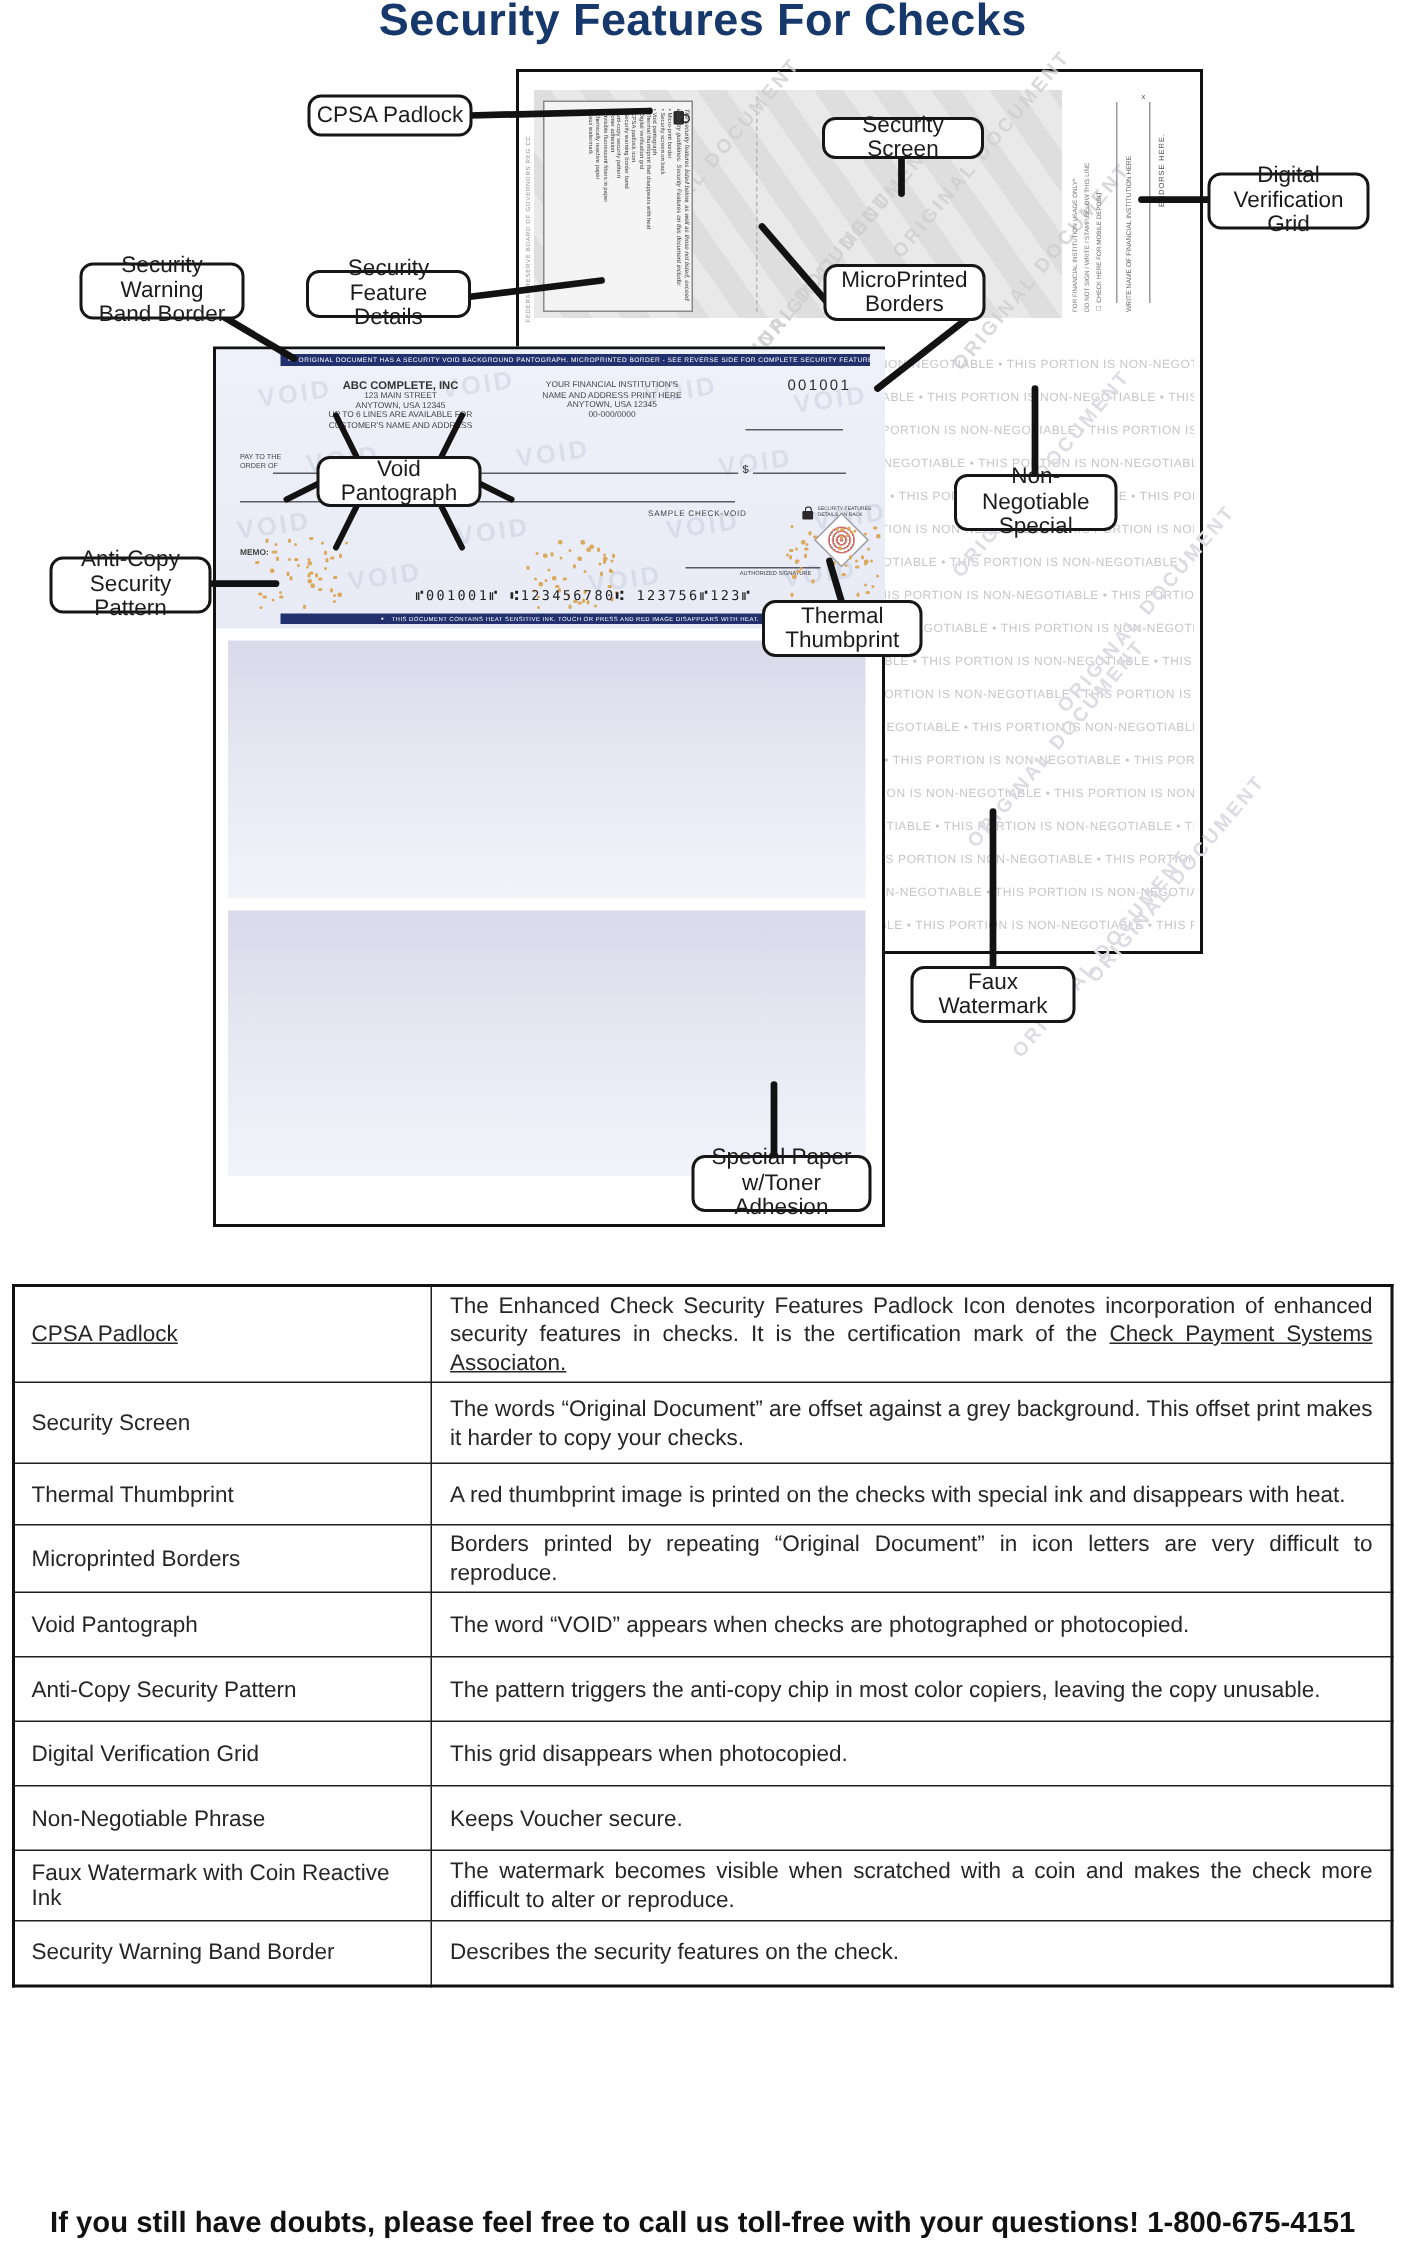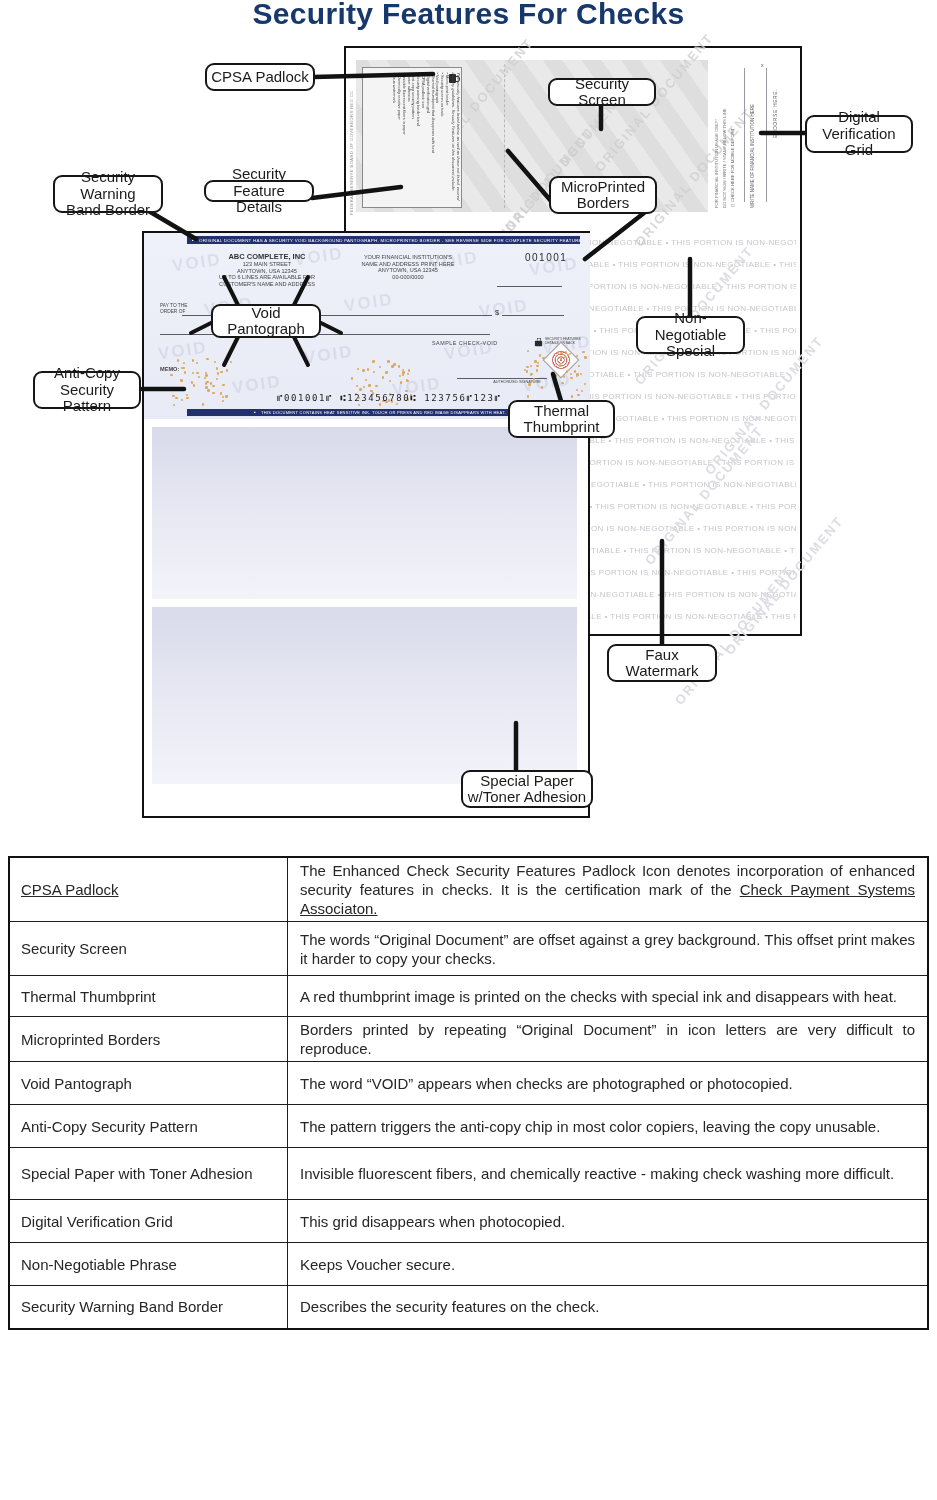--- a/index.html
+++ b/index.html
@@ -377,34 +377,34 @@
       <line x1="319" y1="322" x2="341" y2="333"></line>
     </g>
   </svg>
 
   <div class="abs co" style="left:205px;top:63px;width:110px;height:28px;">CPSA Padlock</div>
   <div class="abs co" style="left:548px;top:78px;width:108px;height:28px;">Security Screen</div>
   <div class="abs co" style="left:805px;top:115px;width:108px;height:38px;">Digital
 Verification Grid</div>
   <div class="abs co" style="left:53px;top:175px;width:110px;height:38px;">Security Warning
 Band Border</div>
-  <div class="abs co" style="left:204px;top:180px;width:110px;height:22px;">Security Feature
+  <div class="abs co" style="left:204px;top:180px;width:110px;height:32px;">Security Feature
 Details</div>
   <div class="abs co" style="left:549px;top:176px;width:108px;height:38px;">MicroPrinted
 Borders</div>
   <div class="abs co" style="left:211px;top:304px;width:110px;height:34px;">Void Pantograph</div>
   <div class="abs co" style="left:636px;top:316px;width:109px;height:38px;">Non-Negotiable
 Special</div>
   <div class="abs co" style="left:33px;top:371px;width:108px;height:38px;">Anti-Copy
 Security Pattern</div>
   <div class="abs co" style="left:508px;top:400px;width:107px;height:38px;">Thermal
 Thumbprint</div>
   <div class="abs co" style="left:607px;top:644px;width:110px;height:38px;">Faux
 Watermark</div>
-  <div class="abs co" style="left:461px;top:770px;width:132px;height:38px;">Special Paper
+  <div class="abs co" style="left:461px;top:770px;width:120px;height:38px;">Special Paper
 w/Toner Adhesion</div>
 
   <table class="abs ftable">
     <tbody>
     <tr style="height:47px;">
       <td class="fcell"><span class="u">CPSA Padlock</span></td>
       <td class="bcell"><span>The Enhanced Check Security Features Padlock Icon denotes incorporation of enhanced security features in checks. It is the certification mark of the </span><span class="u">Check Payment Systems Associaton.</span></td>
     </tr>
     <tr style="height:54px;">
           <td class="fcell">Security Screen</td>
@@ -419,32 +419,33 @@
           <td class="bcell">Borders printed by repeating “Original Document” in icon letters are very difficult to reproduce.</td>
         </tr>
     <tr style="height:43px;">
           <td class="fcell">Void Pantograph</td>
           <td class="bcell">The word “VOID” appears when checks are photographed or photocopied.</td>
         </tr>
     <tr style="height:43px;">
           <td class="fcell">Anti-Copy Security Pattern</td>
           <td class="bcell">The pattern triggers the anti-copy chip in most color copiers, leaving the copy unusable.</td>
         </tr>
-    <tr style="height:52px;">
-          <td class="fcell">Special Paper with Toner Adhesion</td>
-          <td class="bcell">Invisible fluorescent fibers, and chemically reactive - making check washing more difficult.</td>
-        </tr>
     <tr style="height:43px;">
           <td class="fcell">Digital Verification Grid</td>
           <td class="bcell">This grid disappears when photocopied.</td>
         </tr>
     <tr style="height:43px;">
           <td class="fcell">Non-Negotiable Phrase</td>
           <td class="bcell">Keeps Voucher secure.</td>
         </tr>
+    <tr style="height:47px;">
+          <td class="fcell">Faux Watermark with Coin Reactive Ink</td>
+          <td class="bcell">The watermark becomes visible when scratched with a coin and makes the check more difficult to alter or reproduce.</td>
+        </tr>
     <tr style="height:43px;">
           <td class="fcell">Security Warning Band Border</td>
           <td class="bcell">Describes the security features on the check.</td>
         </tr>
   </tbody>
     </table>
 
+  <div class="abs footer">If you still have doubts, please feel free to call us toll-free with your questions! 1-800-675-4151</div>
 </div>
 
 </body></html>

